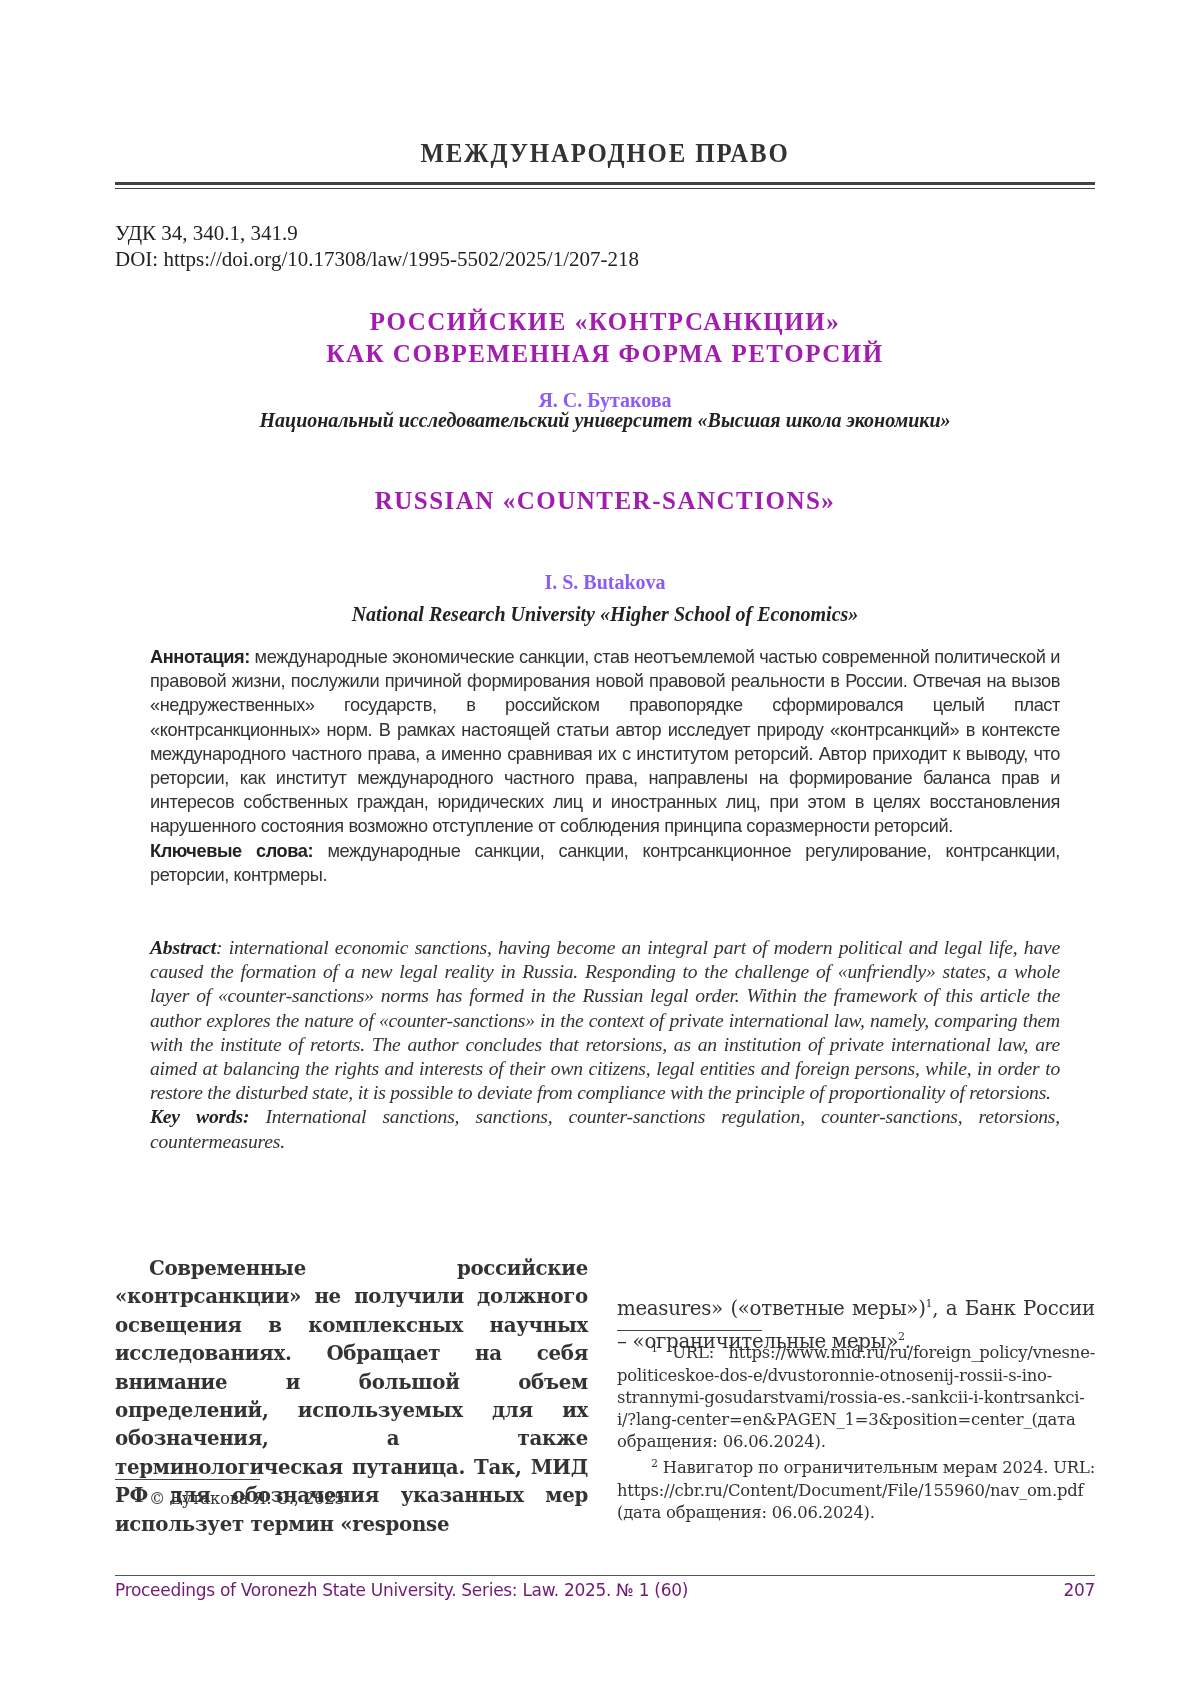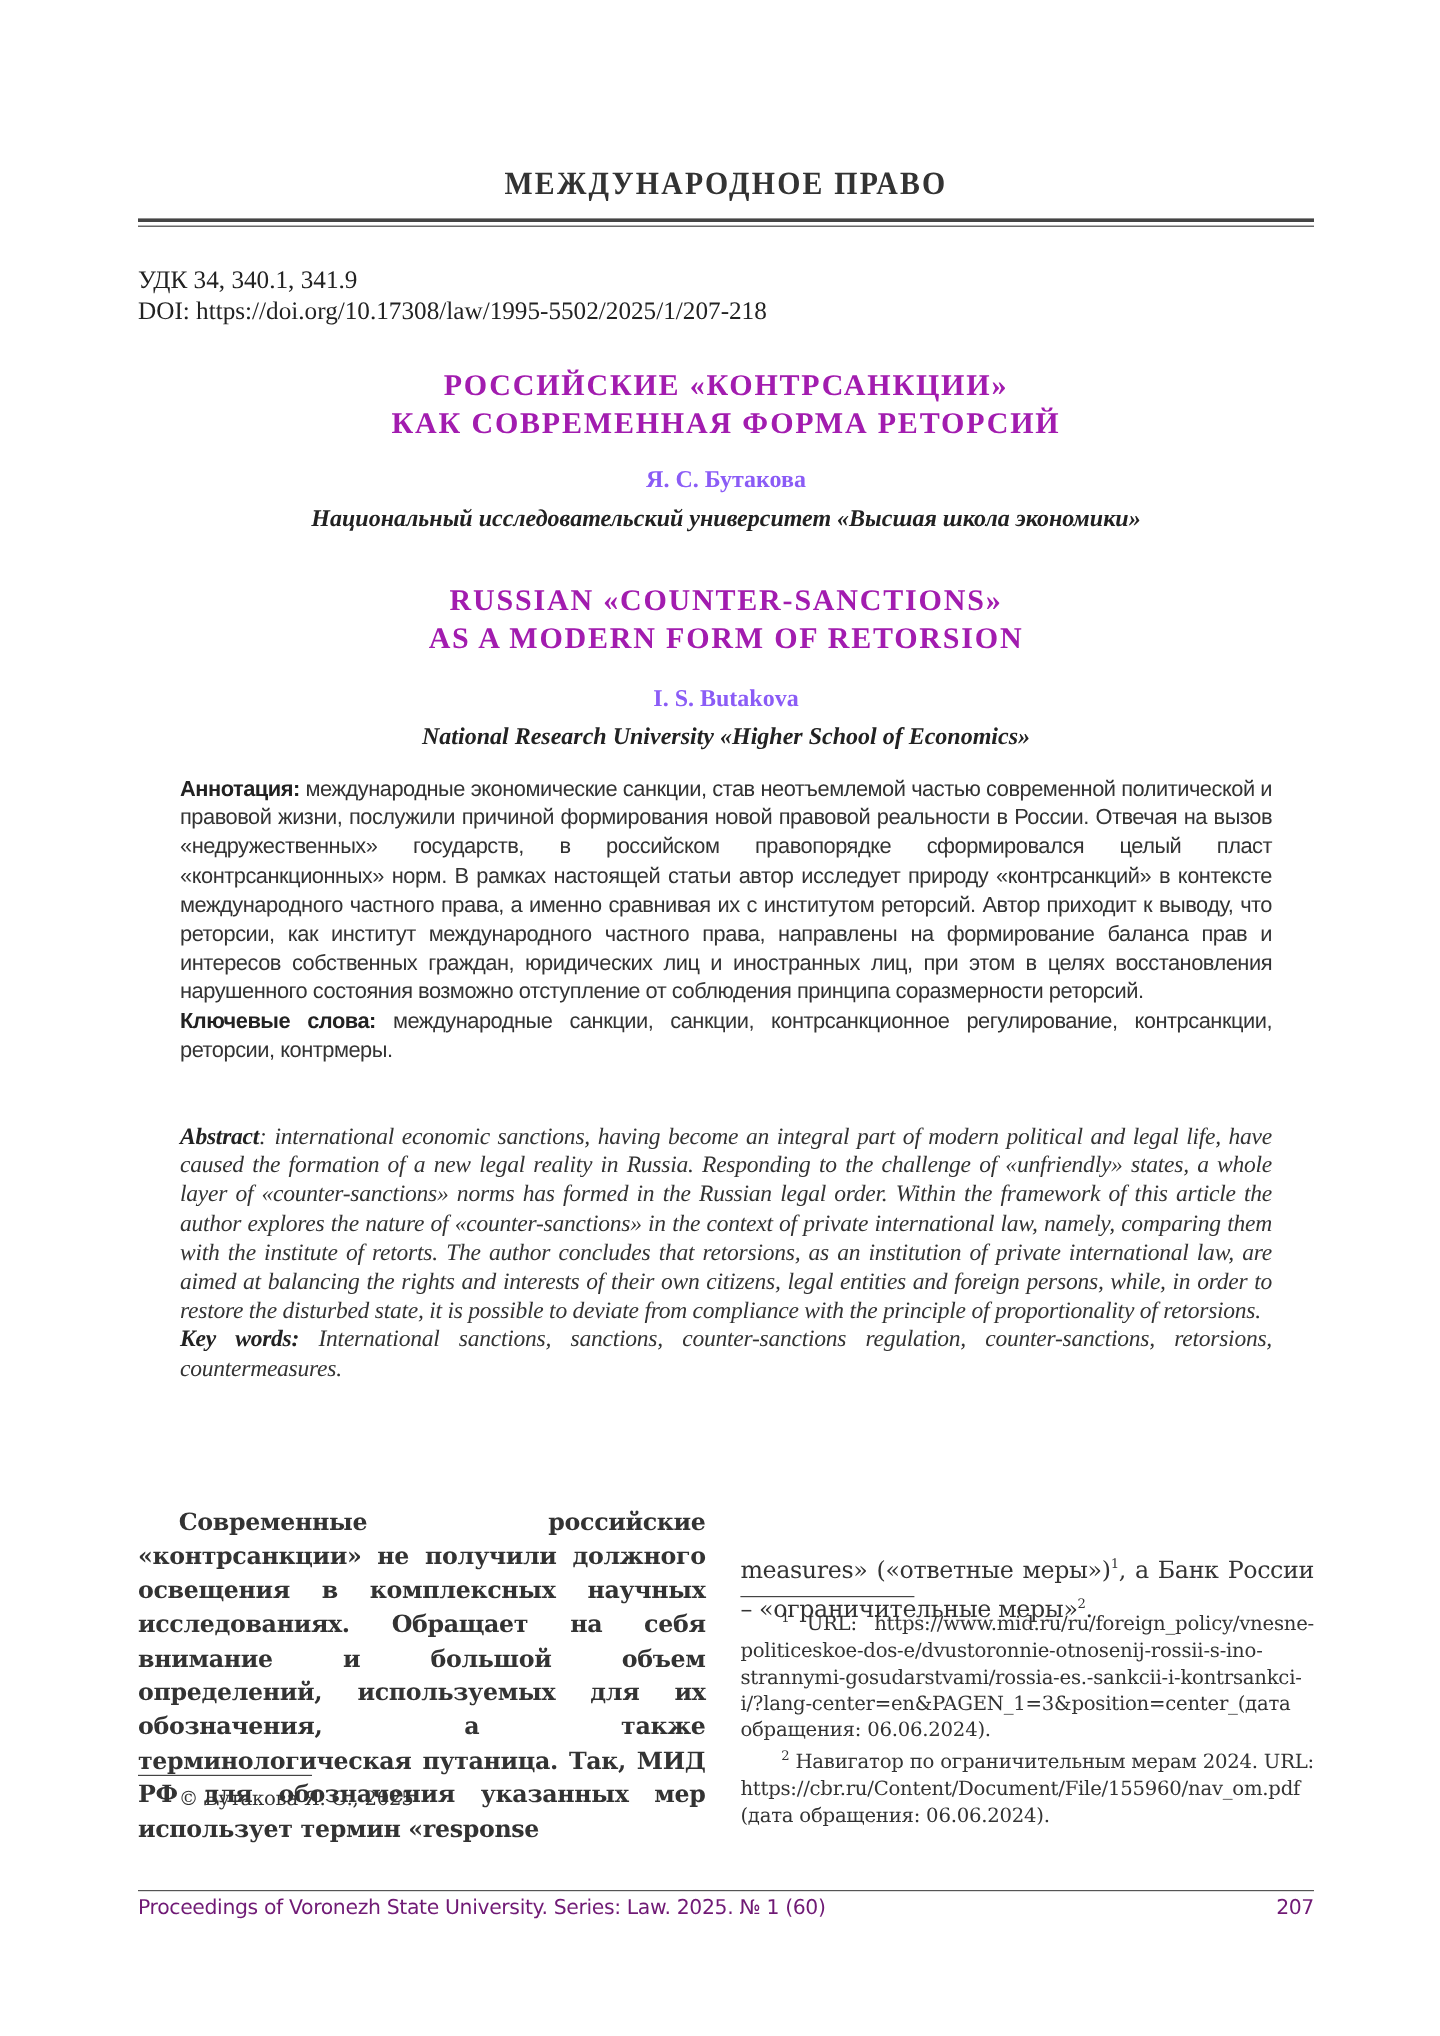--- a/index.html
+++ b/index.html
@@ -32,25 +32,24 @@
 <div class="abs meta">
   <div>УДК 34, 340.1, 341.9</div>
   <div>DOI: https://doi.org/10.17308/law/1995-5502/2025/1/207-218</div>
 </div>
 
 <div class="abs title" style="top:306px;">
   <div>РОССИЙСКИЕ «КОНТРСАНКЦИИ»</div>
   <div>КАК СОВРЕМЕННАЯ ФОРМА РЕТОРСИЙ</div>
 </div>
 <div class="abs author" style="top:389px;">Я. С. Бутакова</div>
-<div class="abs affil" style="top:421px;">Национальный исследовательский университет «Высшая школа экономики»</div>
+<div class="abs affil" style="top:409px;">Национальный исследовательский университет «Высшая школа экономики»</div>
 
 <div class="abs title" style="top:485px;">
   <div>RUSSIAN «COUNTER-SANCTIONS»</div>
-  <div>AS A MODERN FORM OF RETORSION</div>
 </div>
 <div class="abs author" style="top:571px;">I. S. Butakova</div>
 <div class="abs affil" style="top:603px;">National Research University «Higher School of Economics»</div>
 
 <div class="abs block" style="top:645px;">
   <b>Аннотация:</b><span> международные экономические санкции, став неотъемлемой частью современной политической и правовой жизни, послужили причиной формирования новой правовой реальности в России. Отвечая на вызов «недружественных» государств, в российском правопорядке сформировался целый пласт «контрсанкционных» норм. В рамках настоящей статьи автор исследует природу «контрсанкций» в контексте международного частного права, а именно сравнивая их с институтом реторсий. Автор приходит к выводу, что реторсии, как институт международного частного права, направлены на формирование баланса прав и интересов собственных граждан, юридических лиц и иностранных лиц, при этом в целях восстановления нарушенного состояния возможно отступление от соблюдения принципа соразмерности реторсий.</span><br>
   <b>Ключевые слова:</b><span> международные санкции, санкции, контрсанкционное регулирование, контрсанкции, реторсии, контрмеры.</span>
 </div>
 
 <div class="abs block en" style="top:936px;">

